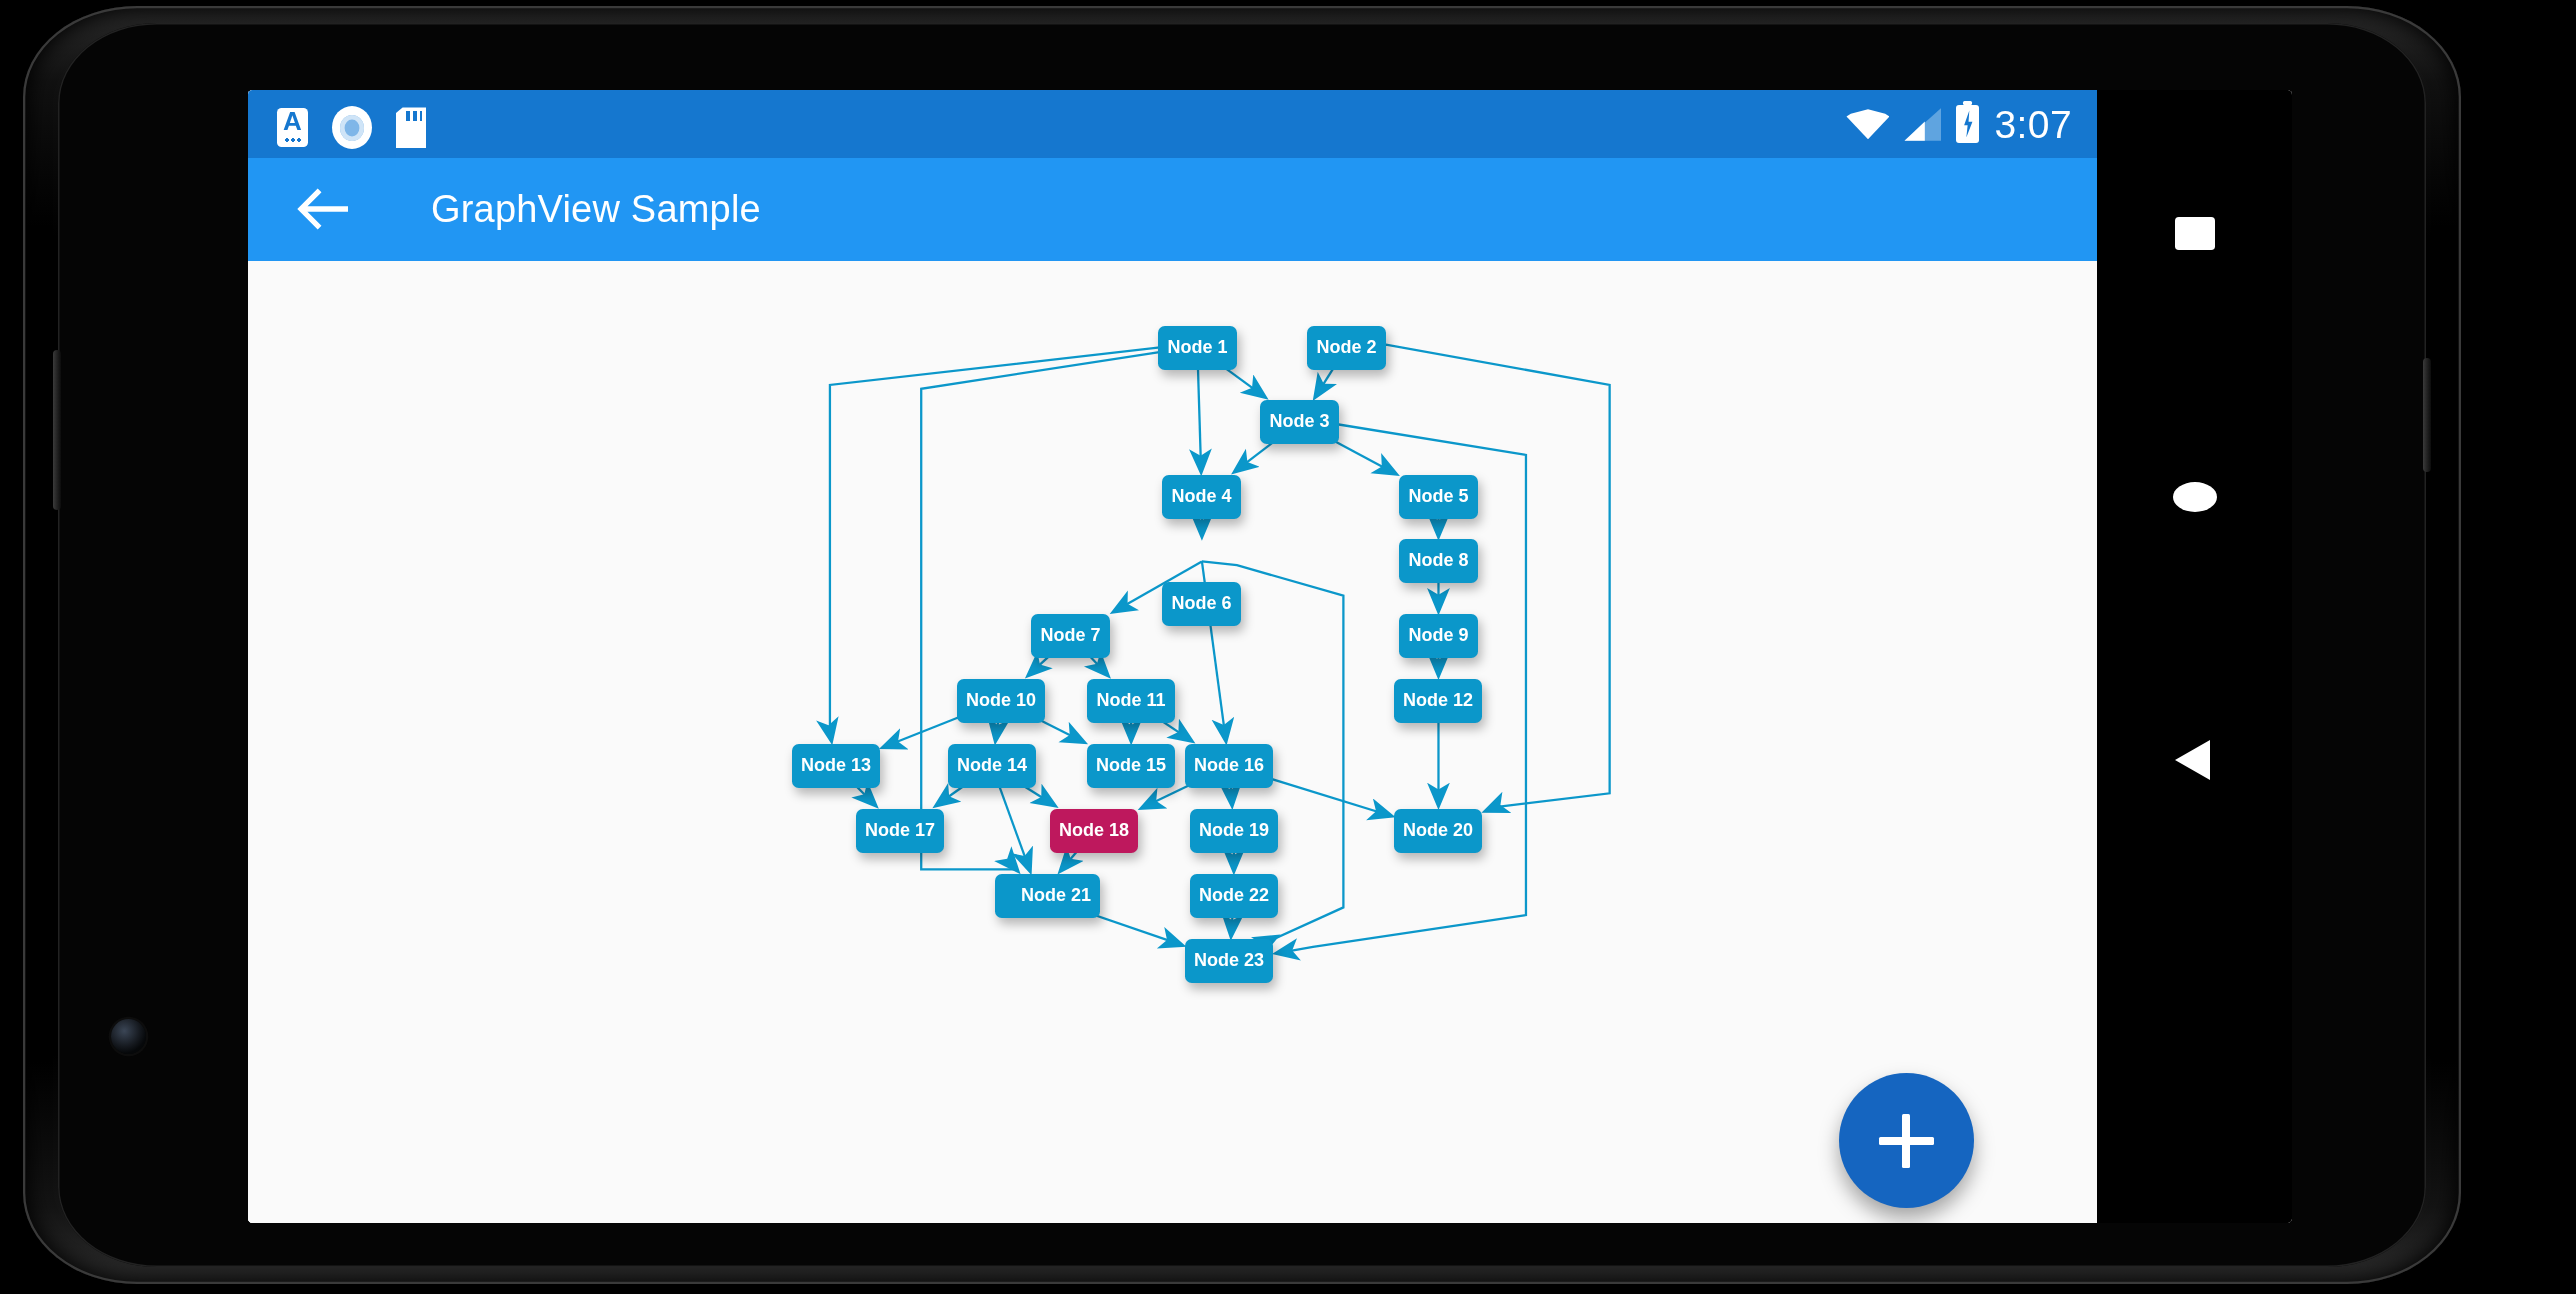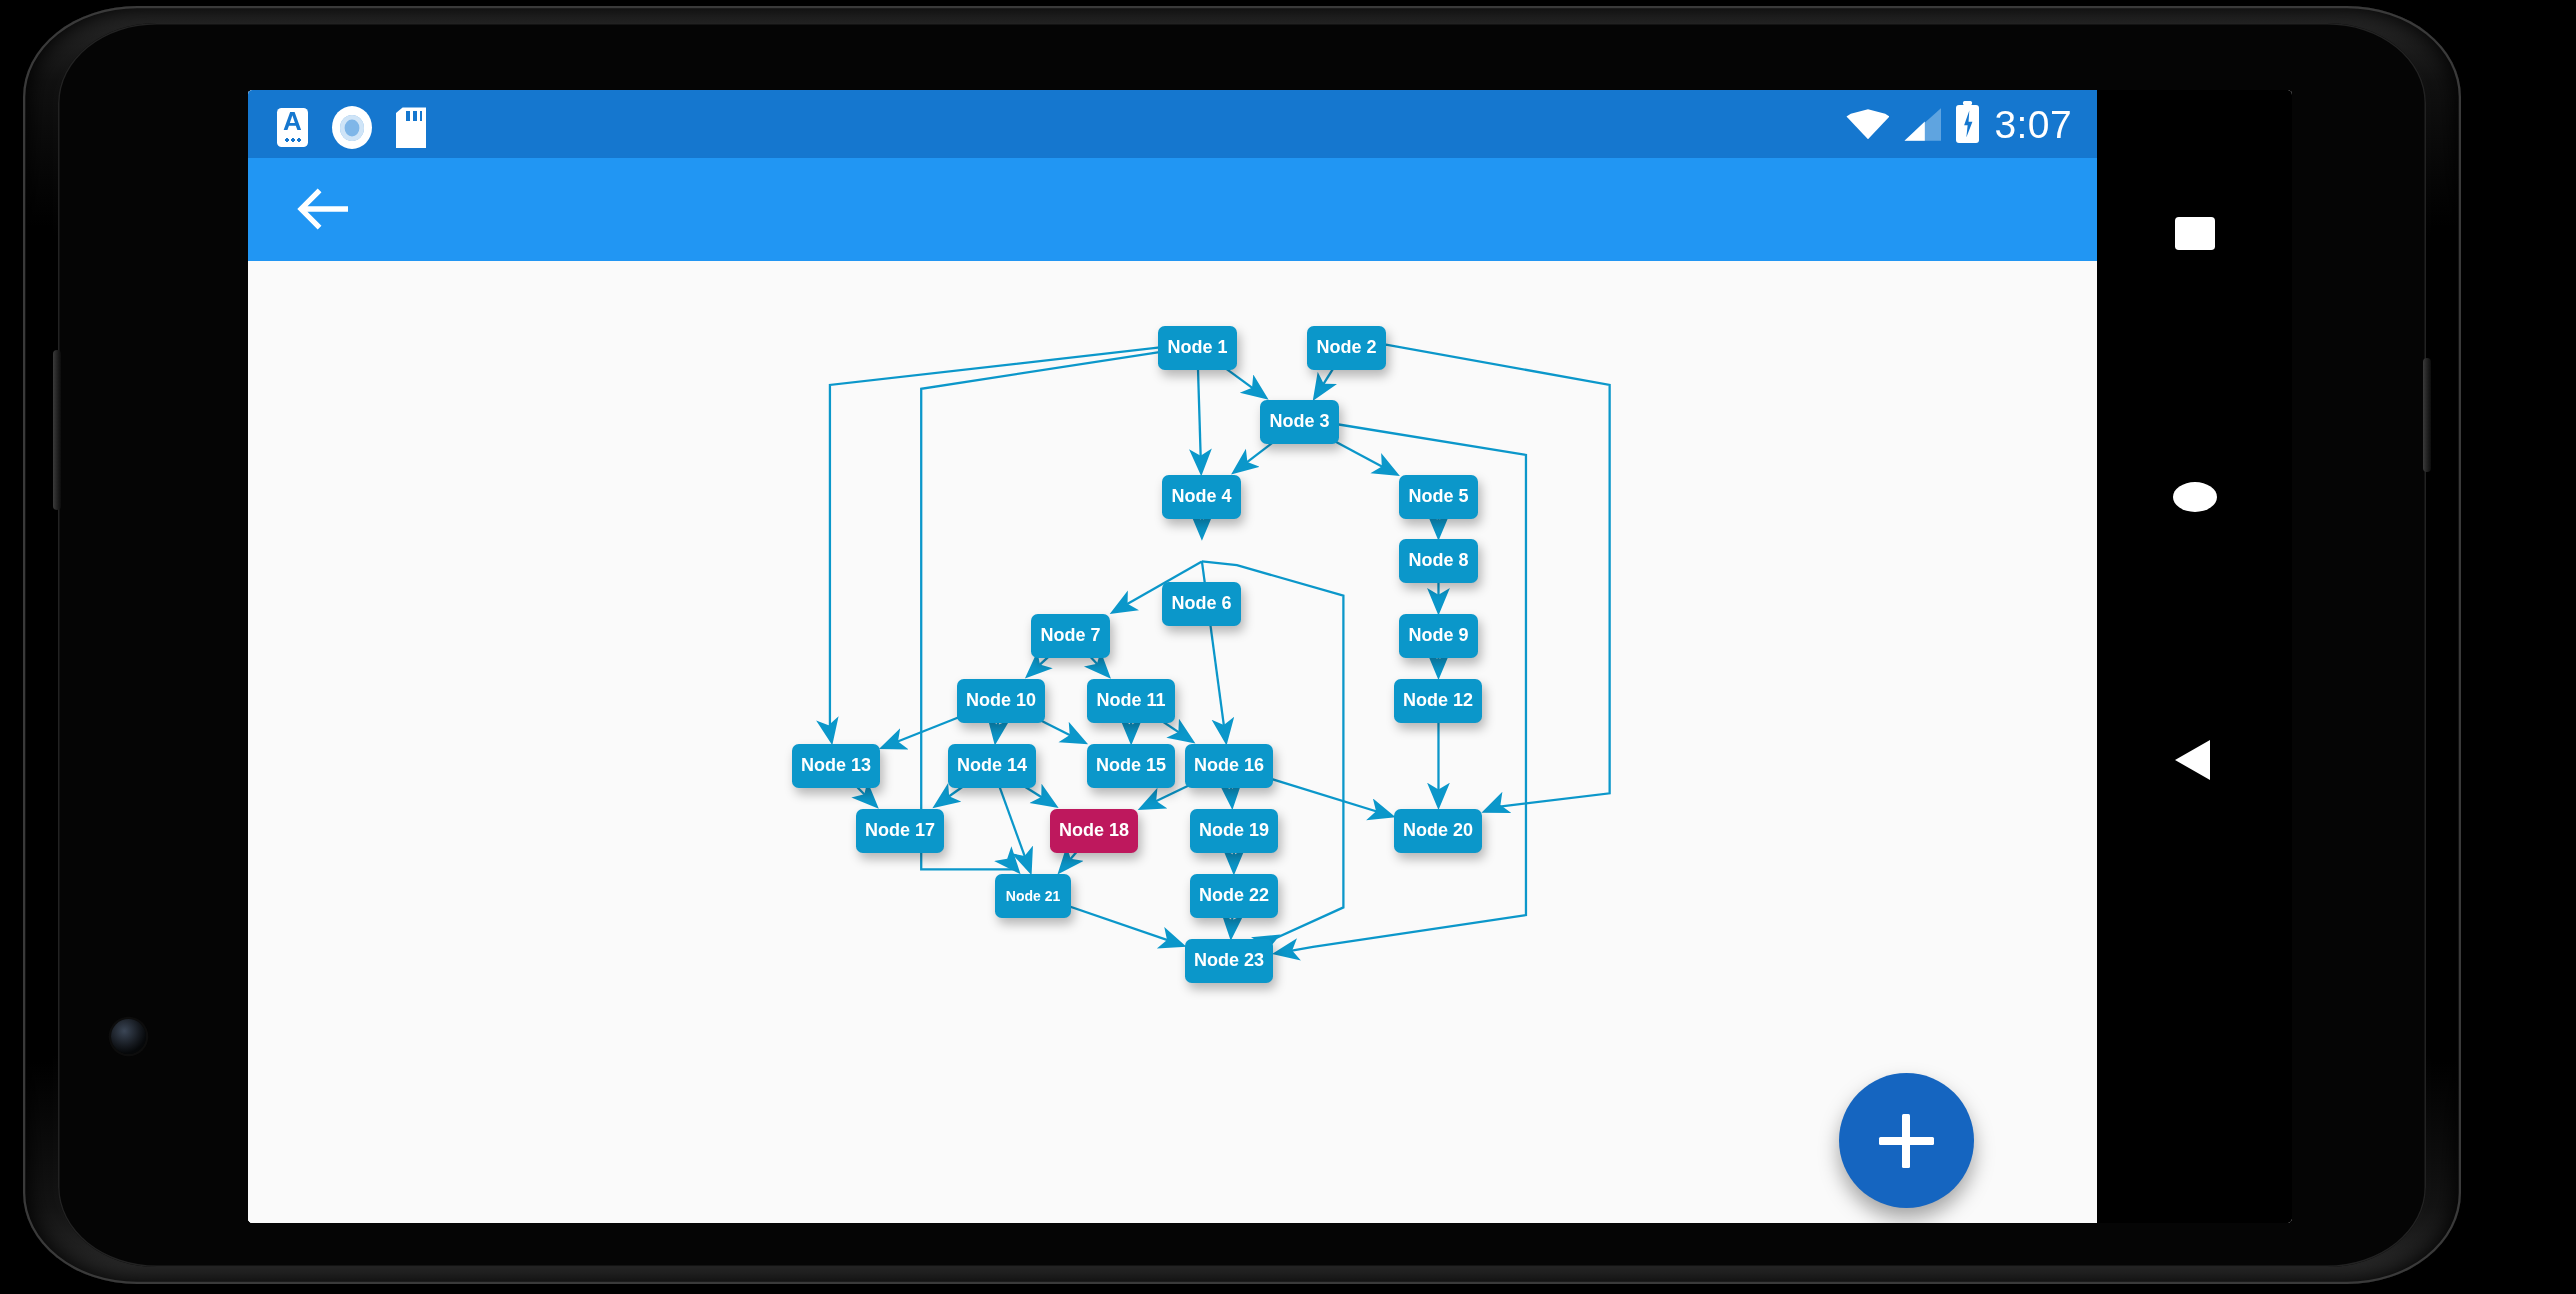--- a/index.html
+++ b/index.html
@@ -130,20 +130,21 @@
               <span class="sb-time">3:07</span>
             </div>
           </div>
 
           <div id="appbar">
             <div id="back-btn">
               <svg width="53" height="50" viewBox="0 0 70 66">
                 <path d="M68 33 H10 M30 11 L8 33 L30 55" stroke="#fff" stroke-width="7" fill="none" stroke-linecap="square" stroke-linejoin="miter"></path>
               </svg>
             </div>
+            <div id="appbar-title">GraphView Sample</div>
           </div>
 
           <div id="graph-canvas">
             <svg id="graph-svg" viewBox="0 0 2432 1265" preserveAspectRatio="none">
               <defs>
                 <marker id="ah" markerWidth="13" markerHeight="13" refX="10" refY="5" orient="auto" markerUnits="strokeWidth">
                   <path d="M0,0 L12,5 L0,10 L3,5 z" fill="#0b97ca"></path>
                 </marker>
               </defs>
               <g id="edge-layer" fill="none" stroke="#0b97ca" stroke-width="3">
@@ -238,21 +239,21 @@
                 </div>
                 <div class="gnode" style="left: 802px; top: 548px; width: 88px; height: 44px; font-size: 18px; background: #be185d; color: rgb(255, 255, 255);">
                   <span>Node 18</span>
                 </div>
                 <div class="gnode" style="left: 942px; top: 548px; width: 88px; height: 44px; font-size: 18px; background: rgb(11, 151, 202); color: rgb(255, 255, 255);">
                   <span>Node 19</span>
                 </div>
                 <div class="gnode" style="left: 1146px; top: 548px; width: 88px; height: 44px; font-size: 18px; background: rgb(11, 151, 202); color: rgb(255, 255, 255);">
                   <span>Node 20</span>
                 </div>
-                <div class="gnode" style="left: 747px; top: 613px; width: 76px; height: 44px; font-size: 14px; background: rgb(11, 151, 202); color: rgb(255, 255, 255);">
+                <div class="gnode" style="left: 747px; top: 613px; width: 88px; height: 44px; font-size: 18px; background: rgb(11, 151, 202); color: rgb(255, 255, 255); padding-left: 17px;">
                   <span>Node 21</span>
                 </div>
                 <div class="gnode" style="left: 942px; top: 613px; width: 88px; height: 44px; font-size: 18px; background: rgb(11, 151, 202); color: rgb(255, 255, 255);">
                   <span>Node 22</span>
                 </div>
                 <div class="gnode" style="left: 937px; top: 678px; width: 88px; height: 44px; font-size: 18px; background: rgb(11, 151, 202); color: rgb(255, 255, 255);">
                   <span>Node 23</span>
                 </div>
               </div>
 

